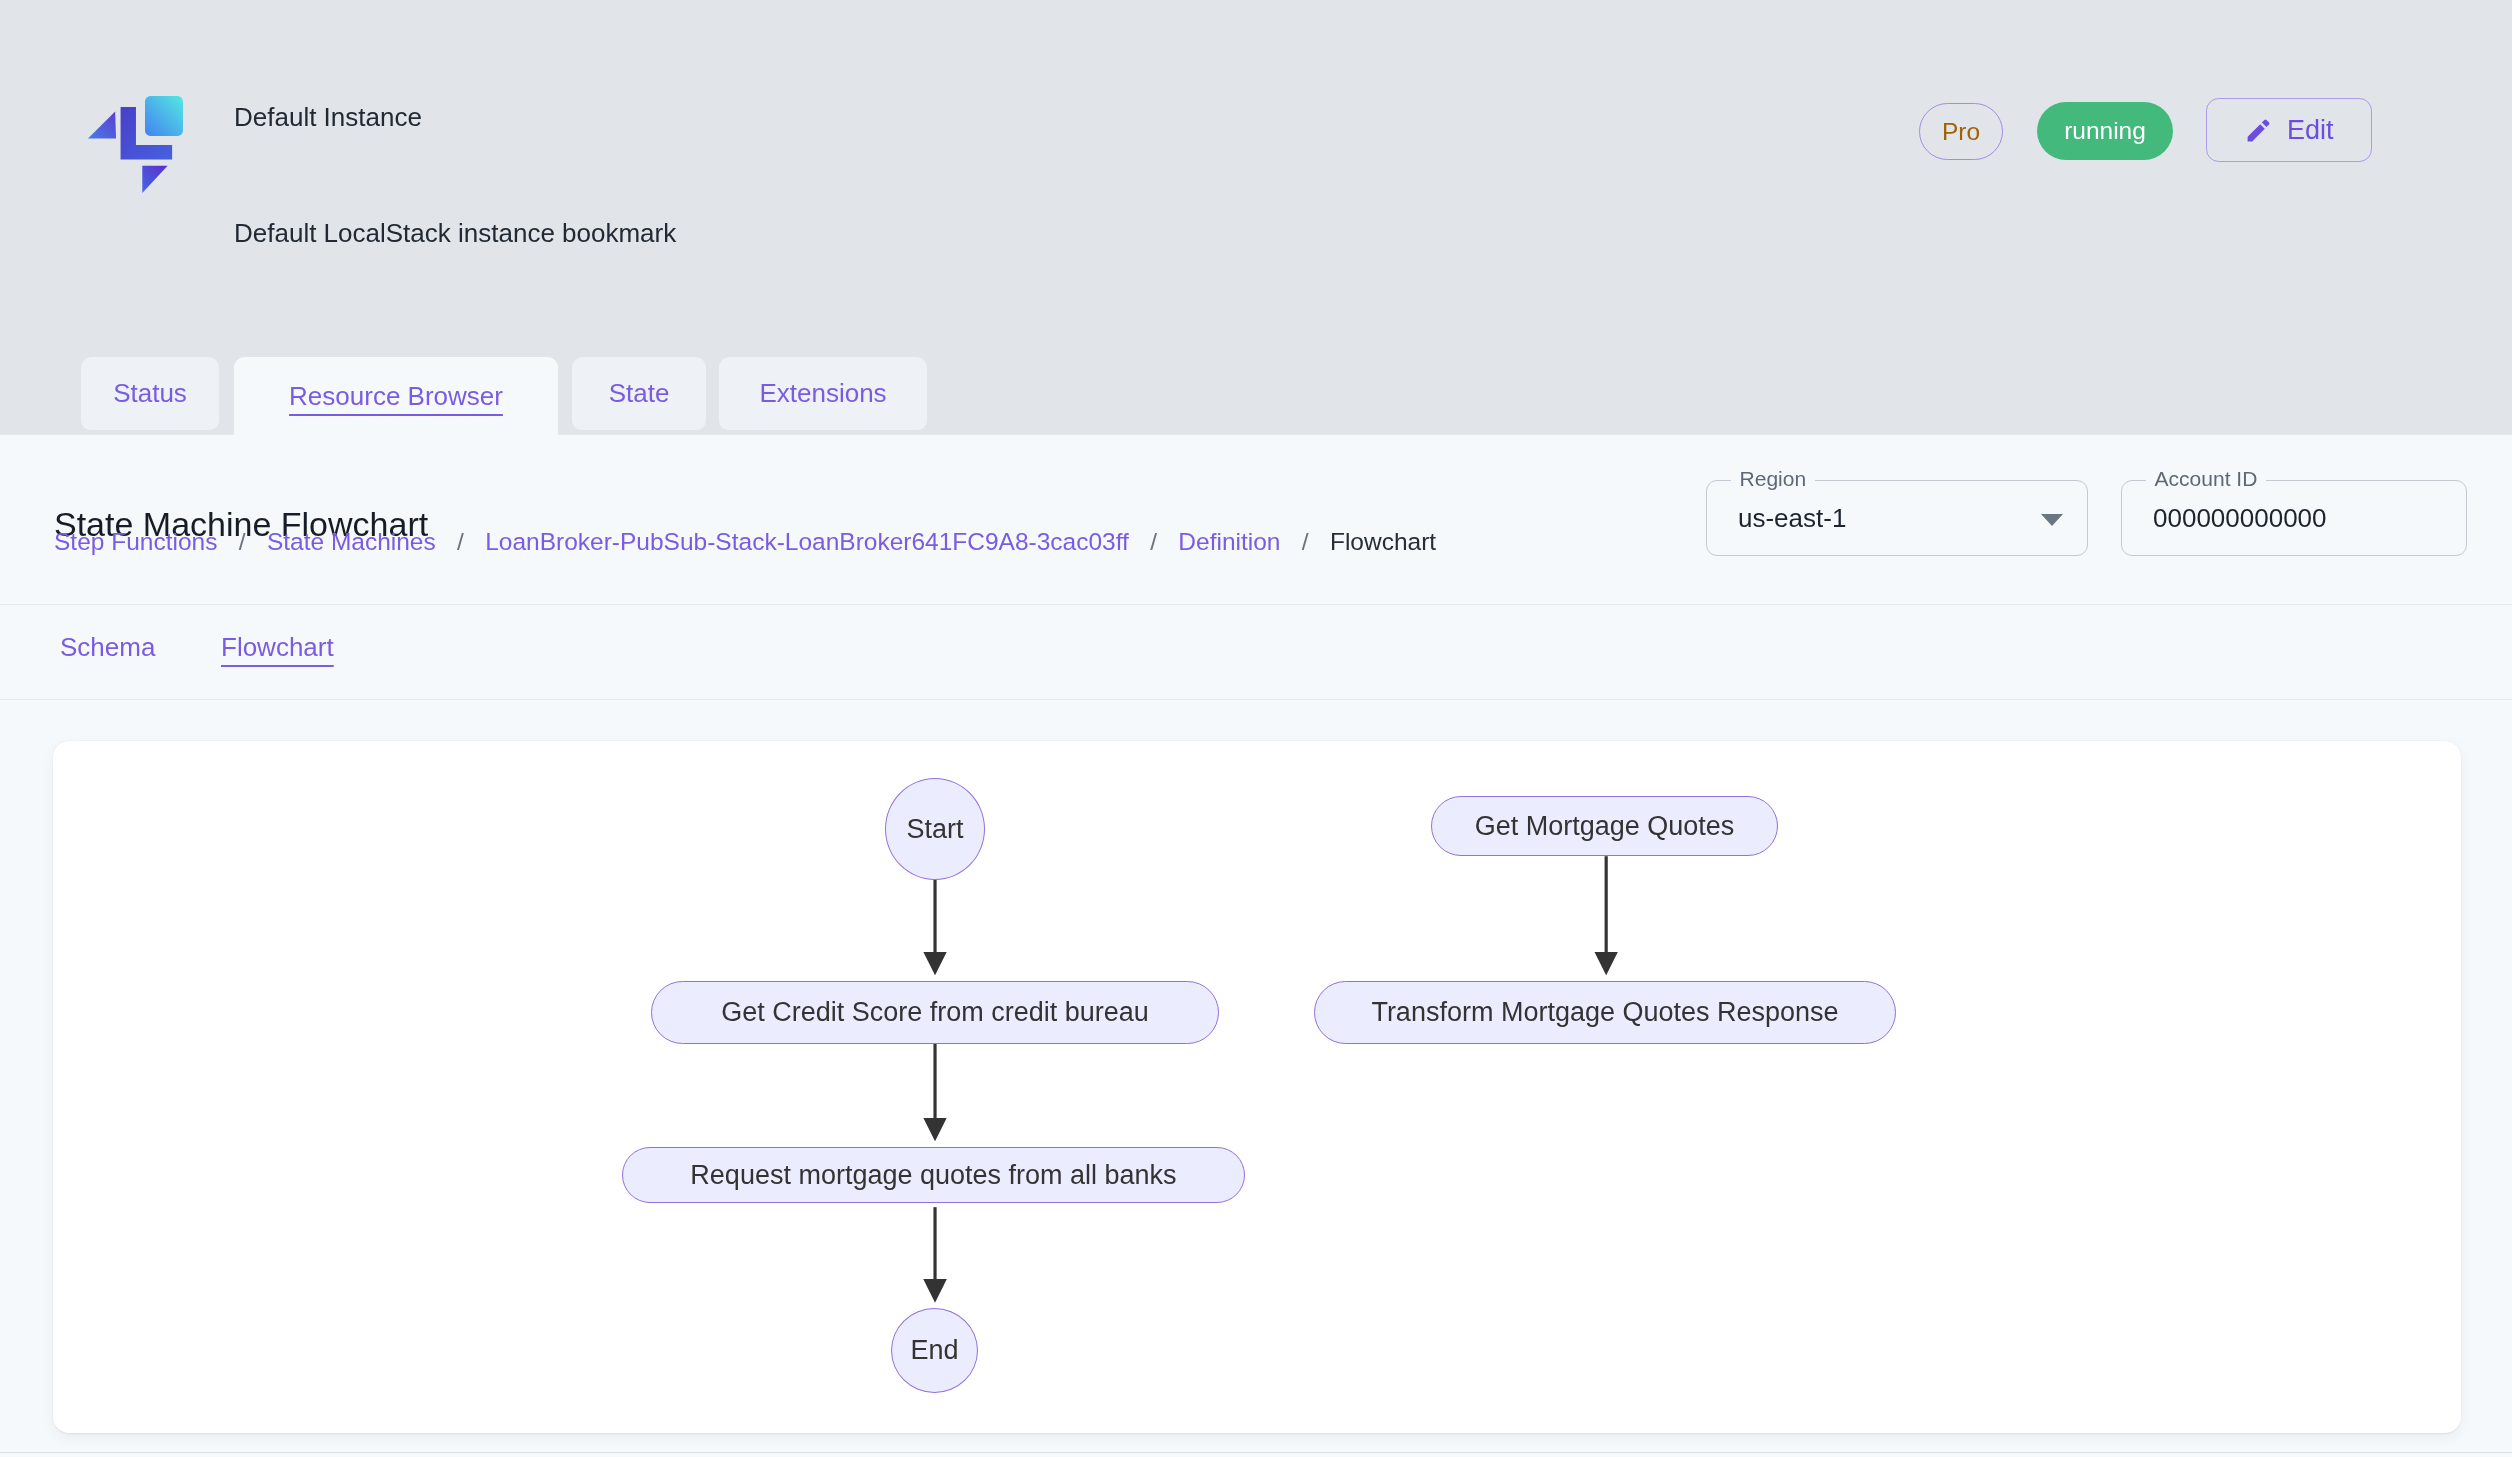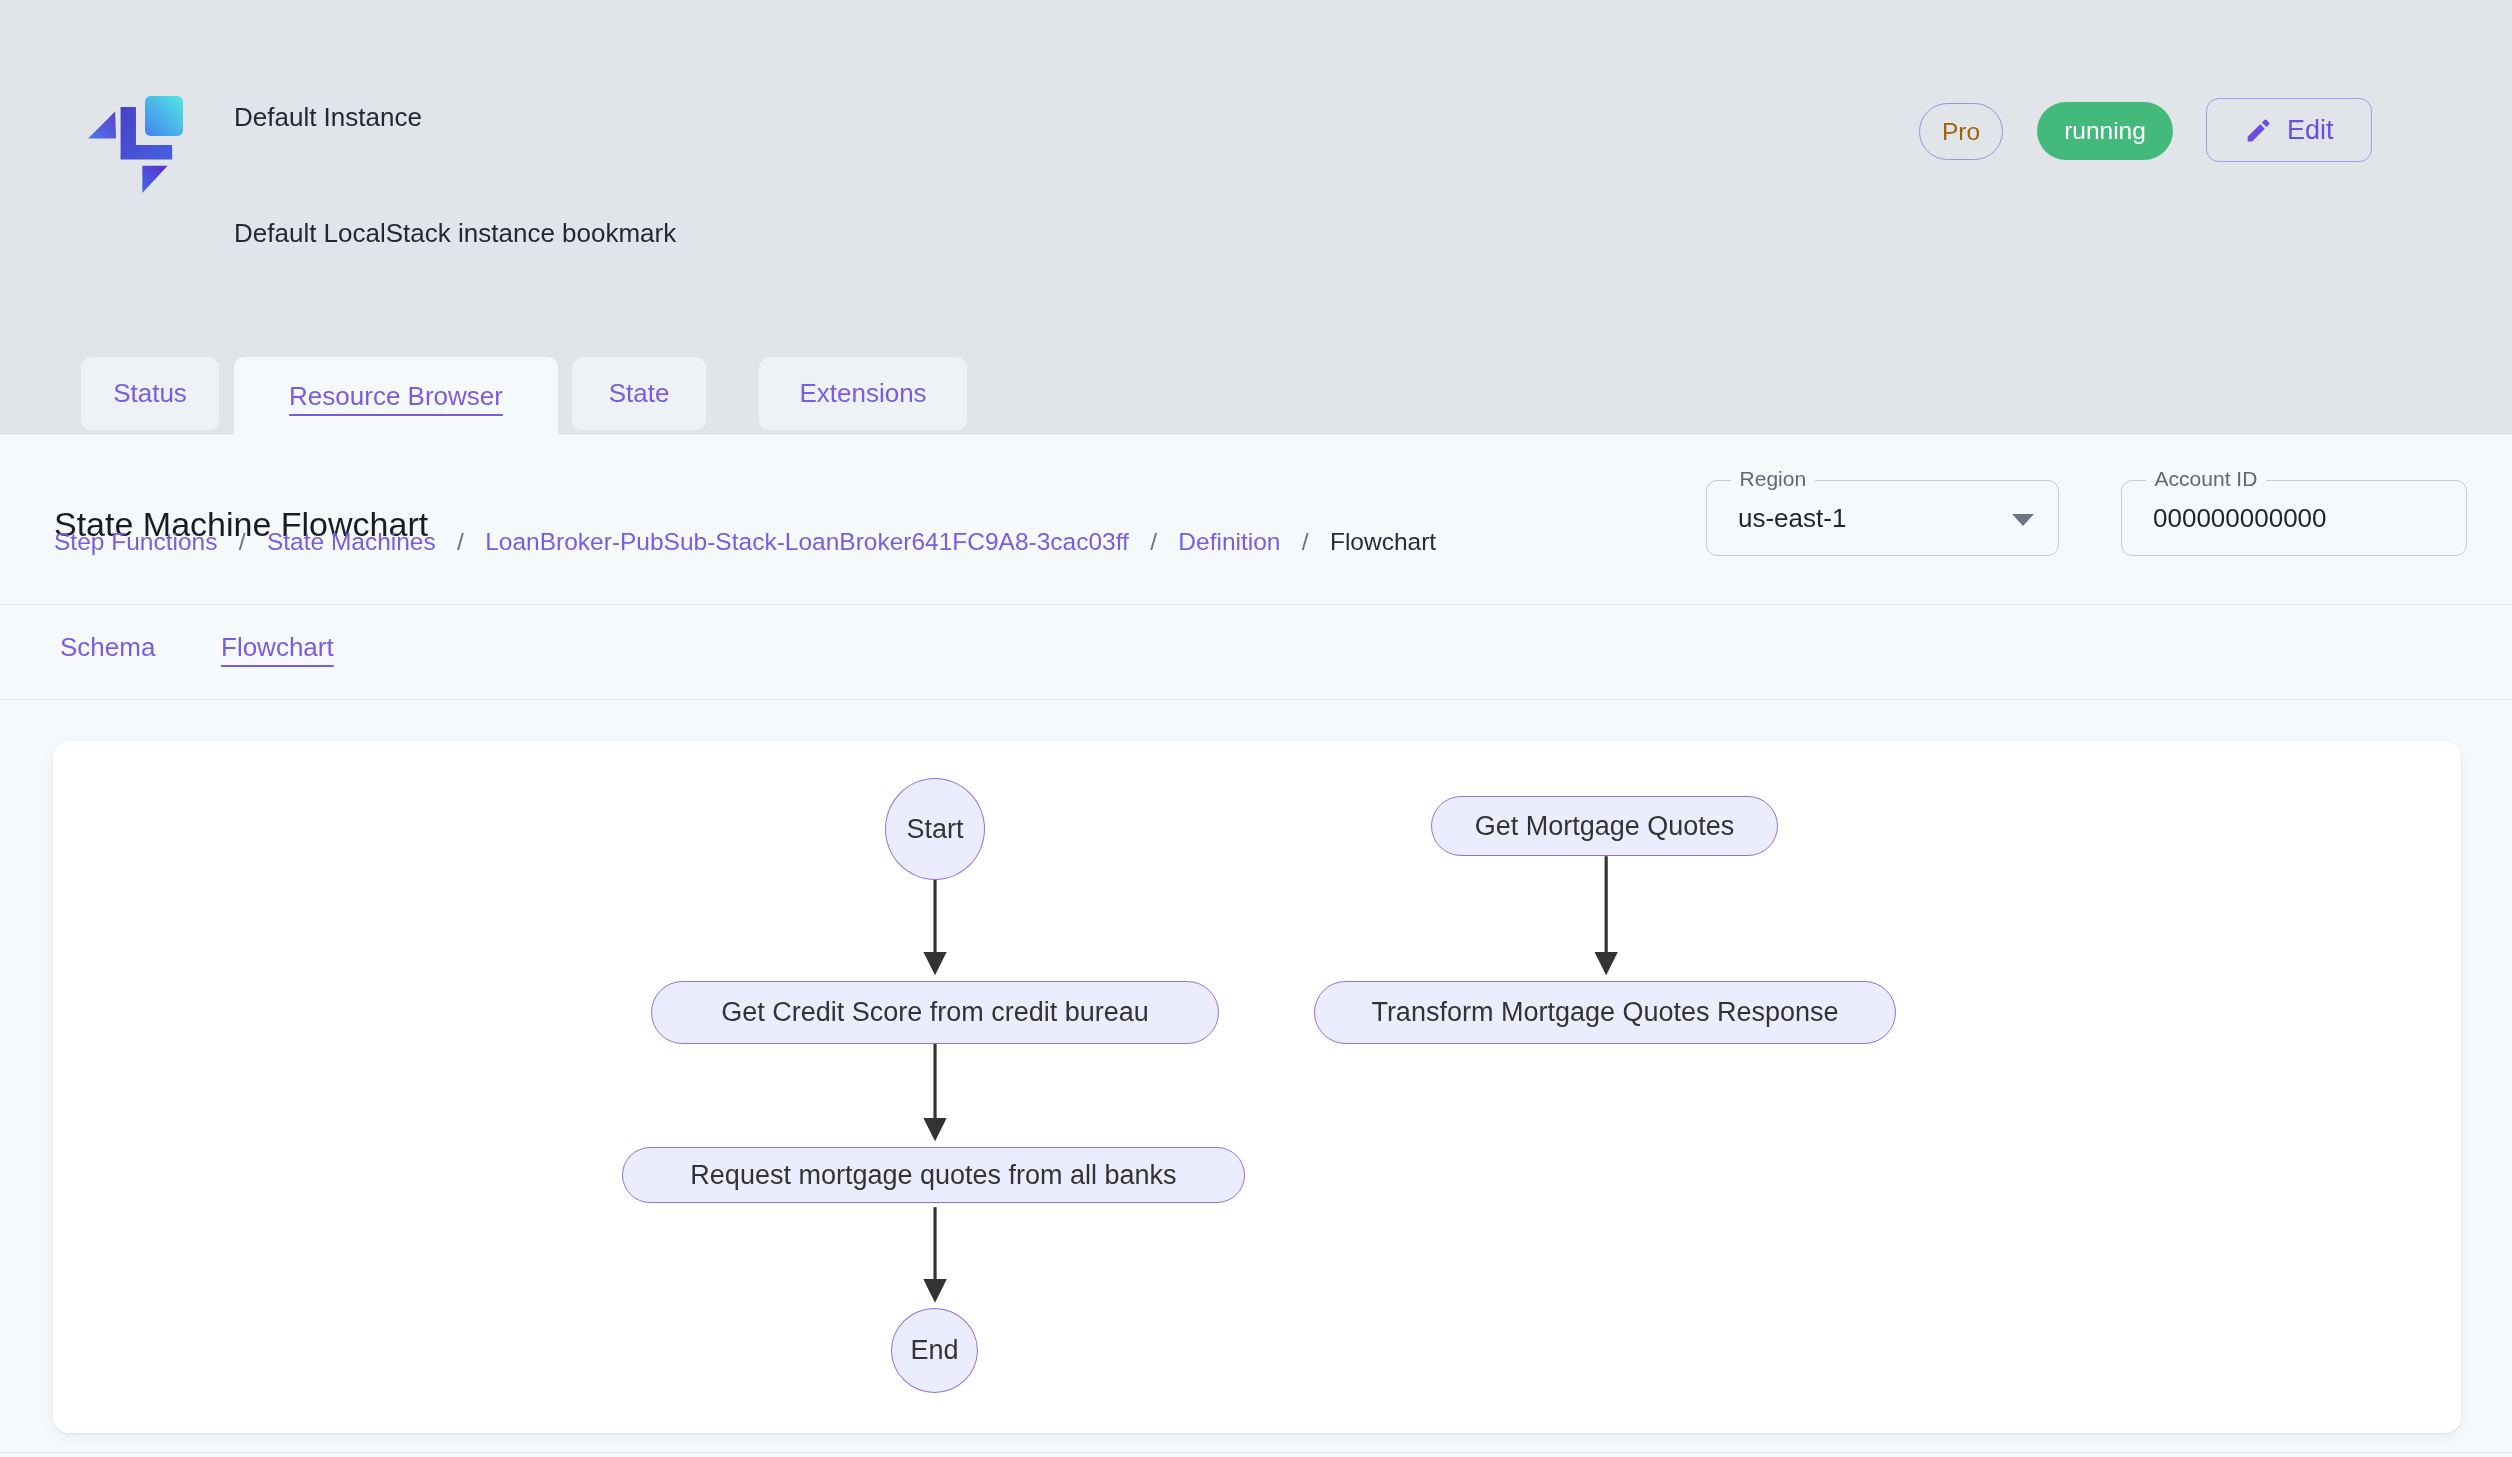--- a/index.html
+++ b/index.html
@@ -30,34 +30,34 @@
   
   .tab { position:absolute; top:357px; height:73px; background:#eef1f5;
          border:none; border-radius:11px 11px 9px 9px; color:#7a5ce0; font-size:26px;
          display:flex; align-items:center; justify-content:center;
          font-family:"Liberation Sans", sans-serif; cursor:pointer; }
   .tab.active { height:78px; background:#f6f9fb; border-radius:11px 11px 0 0; z-index:3; }
   .tab.active span { text-decoration:underline; text-underline-offset:9px; text-decoration-thickness:2.3px; }
   .tab-status { left:81px;  width:138px; }
   .tab-rb     { left:234px; width:324px; }
   .tab-state  { left:572px; width:134px; }
-  .tab-ext    { left:759px; width:208px; }
+  .tab-ext    { left:719px; width:208px; }
 
   
   .panel { position:absolute; left:0; top:434px; width:2512px; height:1023px;
            background:#f6f9fb; border-top:0.9px solid #e6e9ec; box-sizing:border-box; z-index:2; }
   .page-title { position:absolute; left:54px; top:47px; font-size:34px; font-weight:500; color:#161d26; }
   .breadcrumb { position:absolute; left:54px; top:93px; font-size:24.5px; }
   .breadcrumb .crumb { color:#7a5ce0; text-decoration:none; cursor:pointer; }
   .breadcrumb .sep { color:#6a7380; margin:0 14.5px; }
   .breadcrumb .crumb.current { color:#272e37; cursor:default; }
 
   .field { position:absolute; top:45px; height:76px; box-sizing:border-box;
            border:1.4px solid #c3cad2; border-radius:11px; display:flex; align-items:center; }
-  .field-region  { left:1706px; width:353px; cursor:pointer; }
+  .field-region  { left:1706px; width:382px; cursor:pointer; }
   .field-account { left:2121px; width:346px; }
   .field-label { position:absolute; top:-13.6px; left:23.6px; background:#f6f9fb; padding:0 9px;
                  font-size:21px; color:#5d6976; }
   .field-value { font-size:26px; color:#1d242e; padding-left:31px; }
   .select-arrow { position:absolute; right:23.6px; top:33px; width:0; height:0;
                   border-left:11px solid transparent; border-right:11px solid transparent;
                   border-top:12.7px solid #6b7683; }
   .field-input { border:none; background:transparent; outline:none; font-size:26px; color:#1d242e;
                  padding-left:31px; width:272px; font-family:"Liberation Sans", sans-serif; }
 

